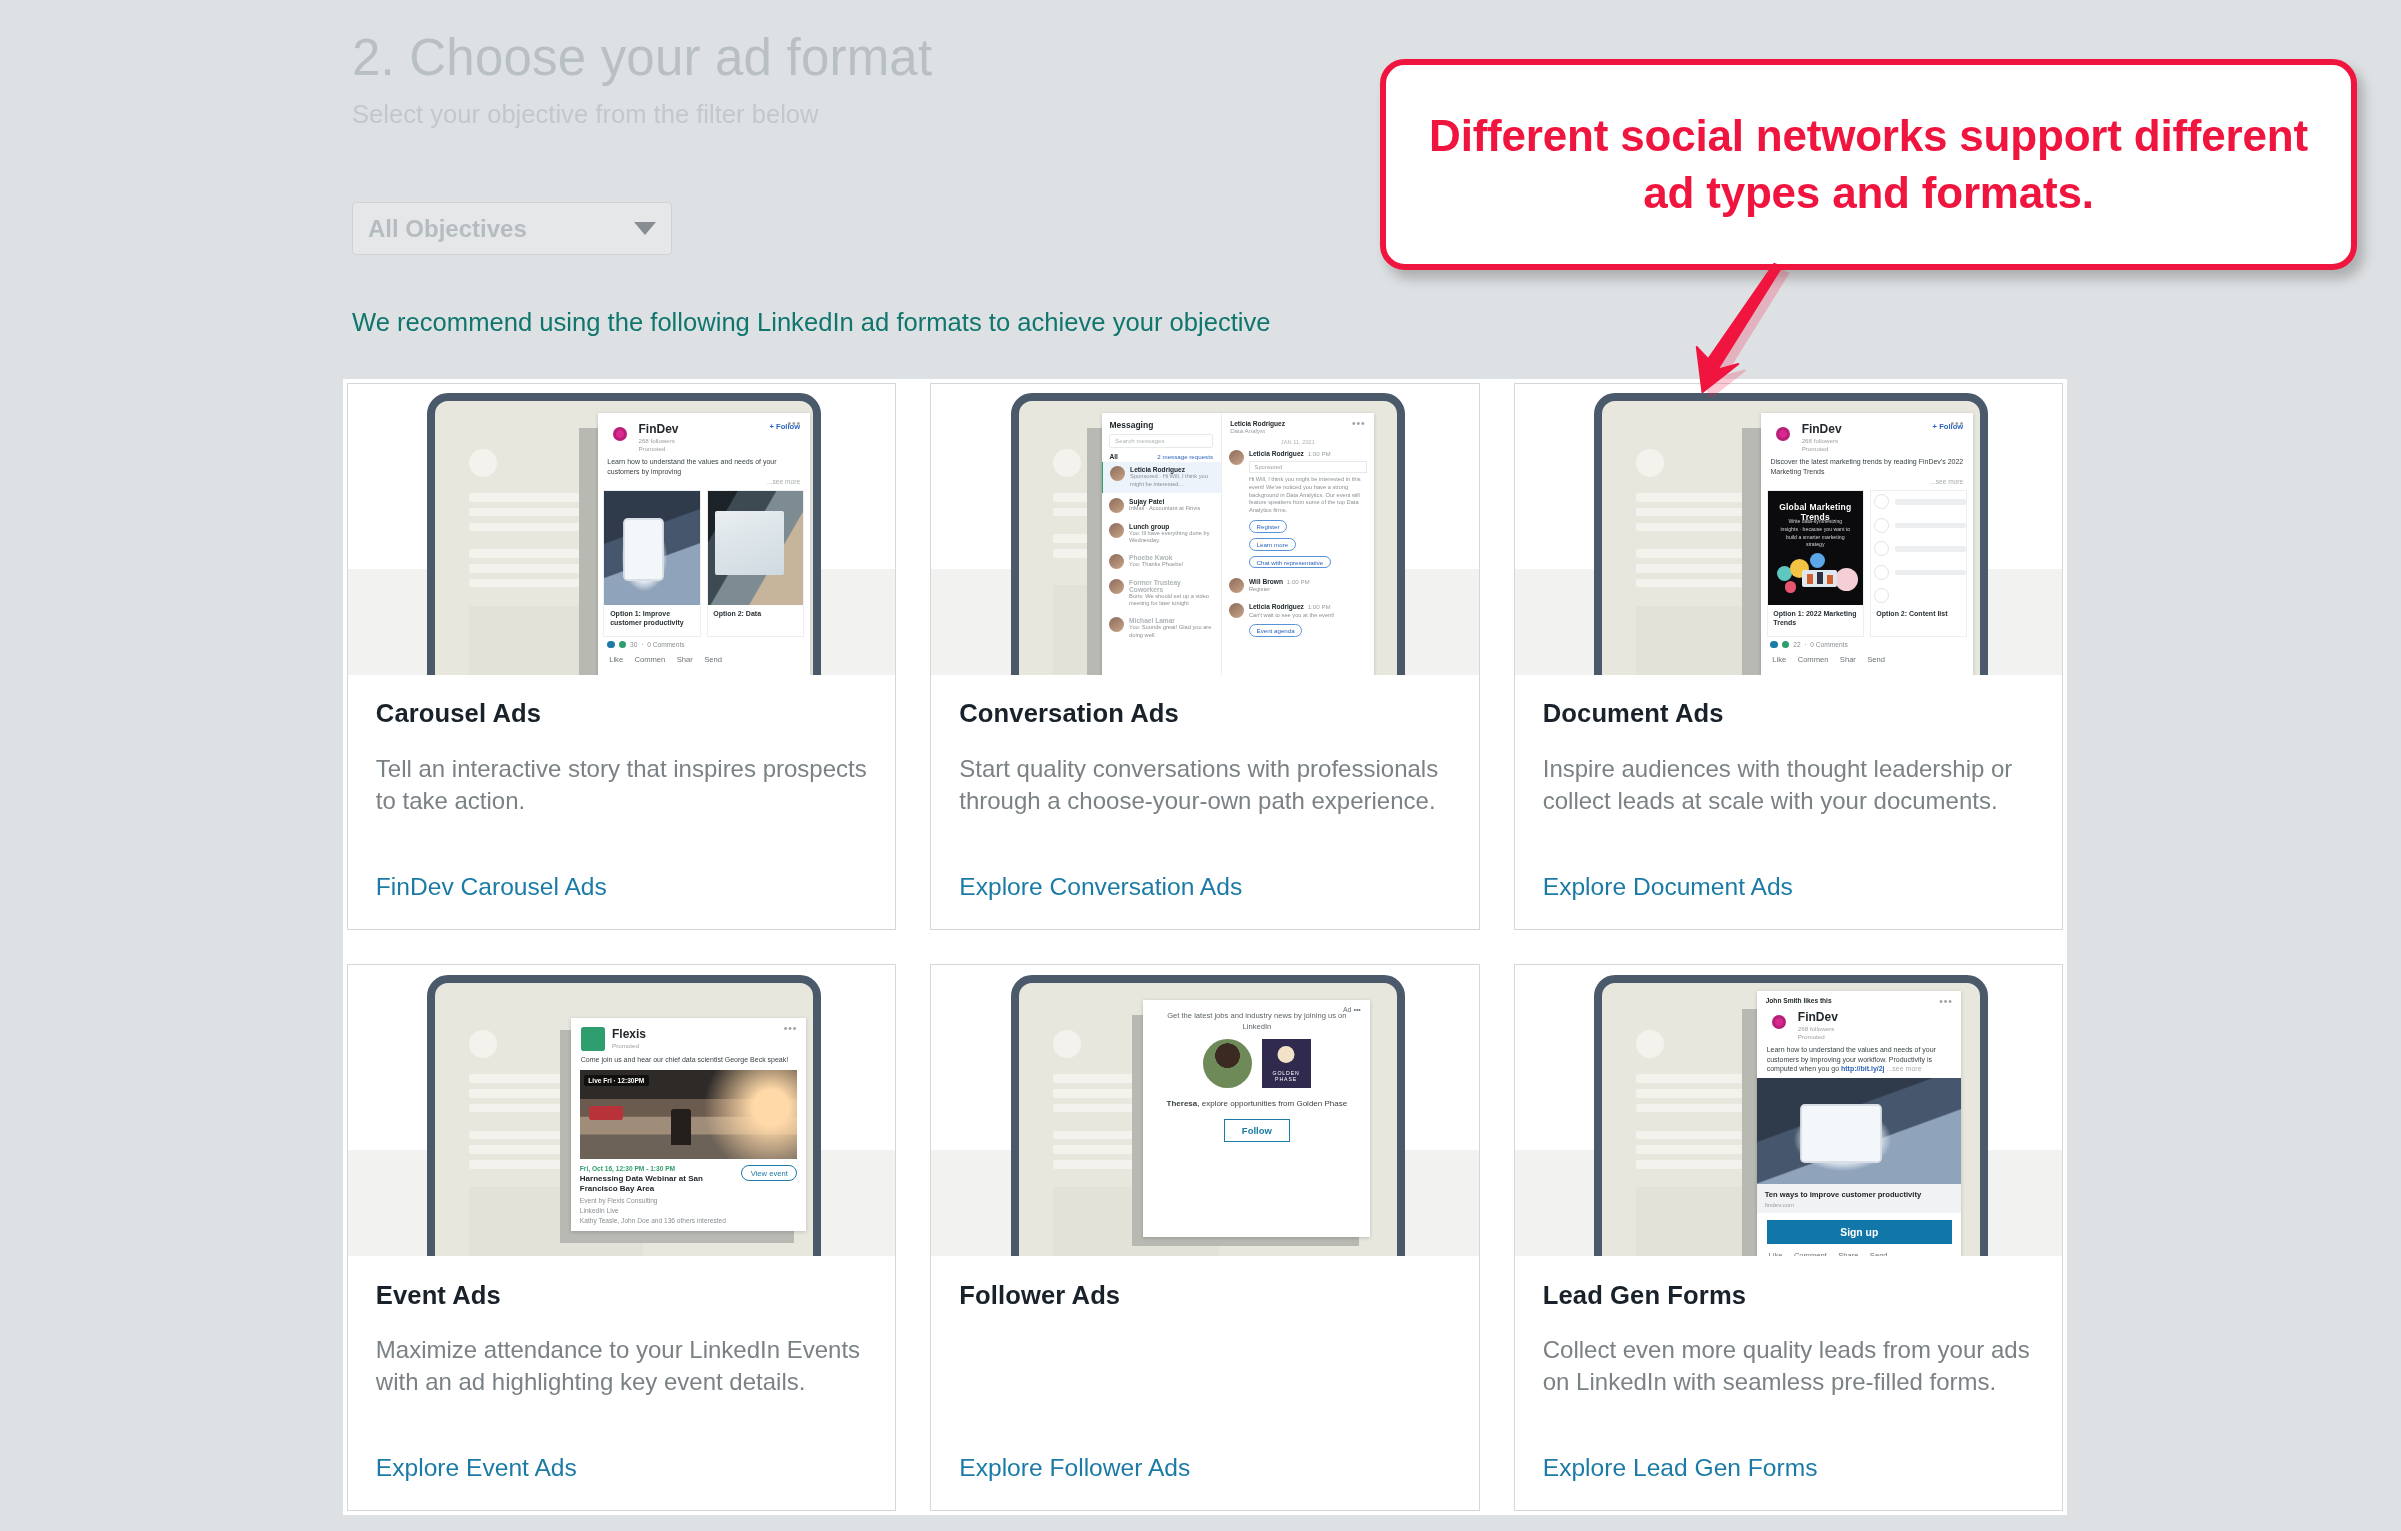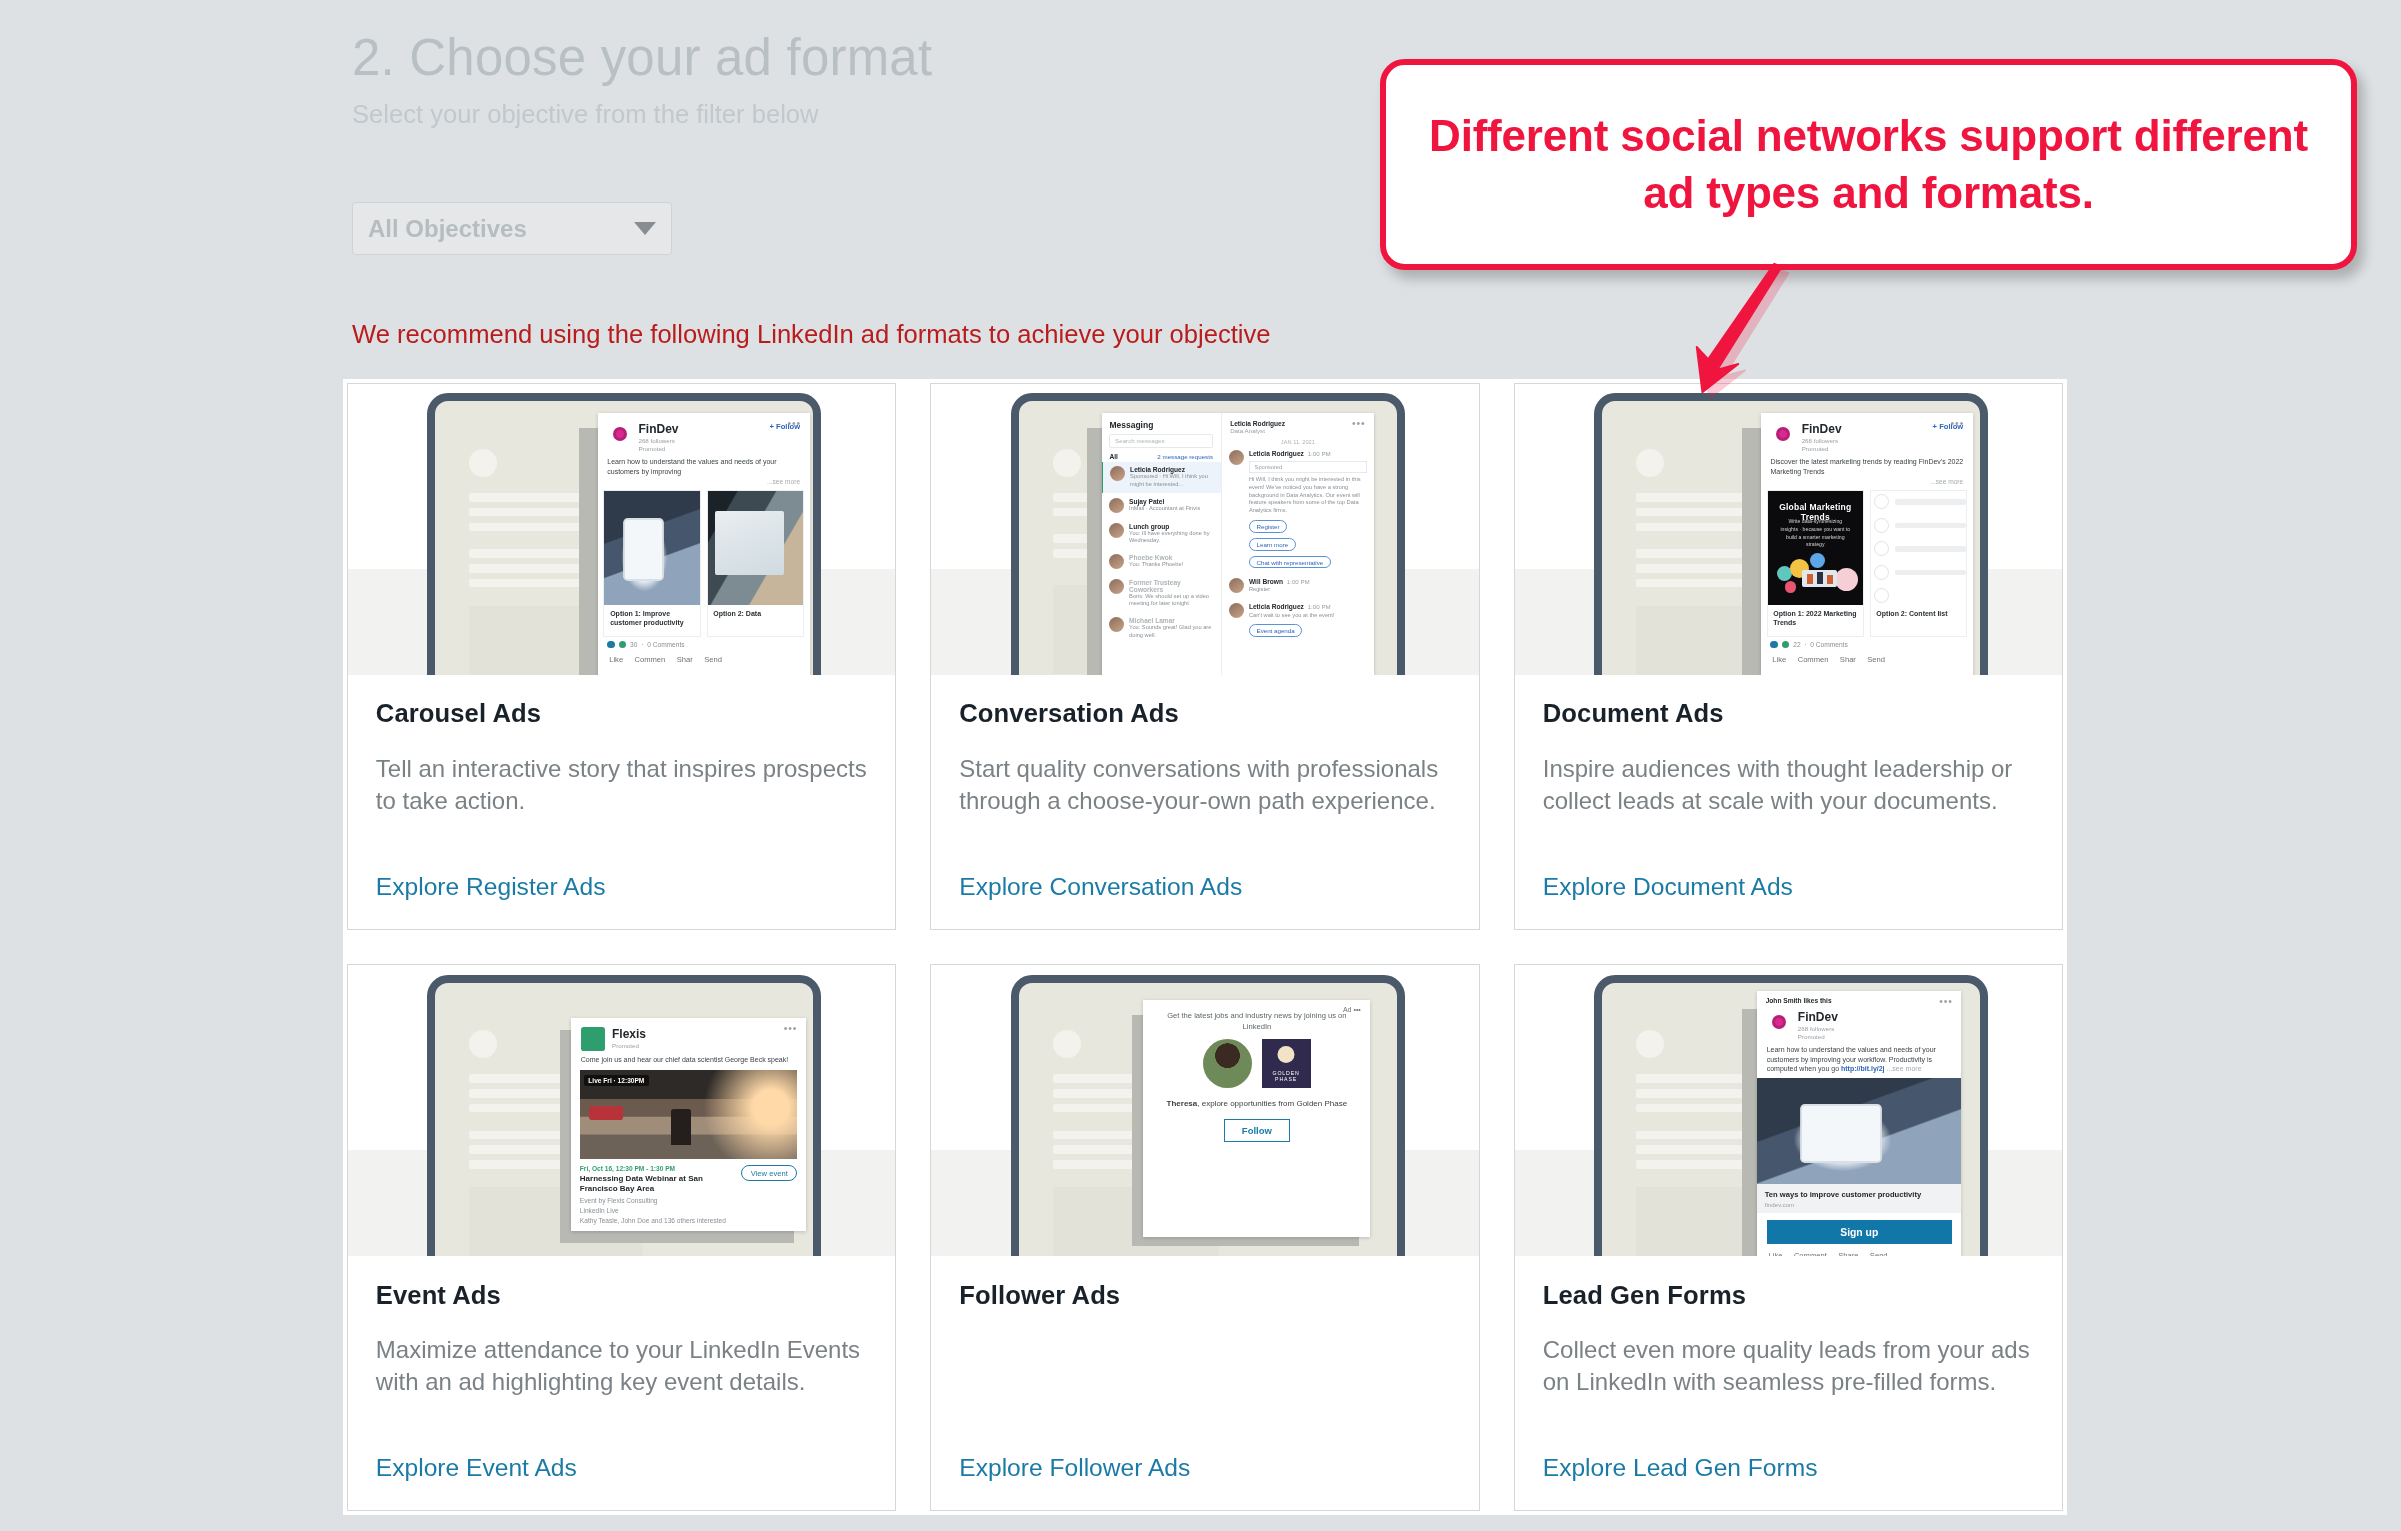--- a/index.html
+++ b/index.html
@@ -27,22 +27,22 @@
     background: rgba(255,255,255,0.22);
     display: flex; align-items: center; padding: 0 15px;
   }
   .objective-select .val {
     font-size: 24px; font-weight: 700; color: #b6bdc1; flex: 1;
   }
   .caret { width: 0; height: 0; border-left: 11.4px solid transparent;
            border-right: 11.4px solid transparent; border-top: 13.2px solid #3b4448;
            opacity: .55; }
   .recommend {
-    position: absolute; left: 352px; top: 320px;
-    font-size: 25.6px; color: #b91c1c; white-space: nowrap;
+    position: absolute; left: 352px; top: 308px;
+    font-size: 25.6px; color: #0f766e; white-space: nowrap;
   }
 
   
   .grid-wrap {
     position: absolute; left: 343px; top: 379px;
     width: 1724px; height: 1136px;
     background: #ffffff; padding: 3.8px;
   }
   .grid {
     display: grid; grid-template-columns: repeat(3, 1fr);
@@ -286,21 +286,21 @@
                 <span>Commen</span>
                 <span>Shar</span>
                 <span>Send</span>
               </div>
             </div>
           </div>
         </div>
         <div class="card-body">
           <div class="card-title">Carousel Ads</div>
           <div class="card-desc">Tell an interactive story that inspires prospects to take action.</div>
-          <a class="card-link">Explore Register Ads</a>
+          <a class="card-link">FinDev Carousel Ads</a>
         </div>
       </div>
 
       <div class="card">
         <div class="thumb">
           <div class="band"></div>
           <div class="device">
             <div class="skel-ava"></div>
             <div class="skel-line" style="top:31%;width:22%"></div>
             <div class="skel-line" style="top:36%;width:22%"></div>

